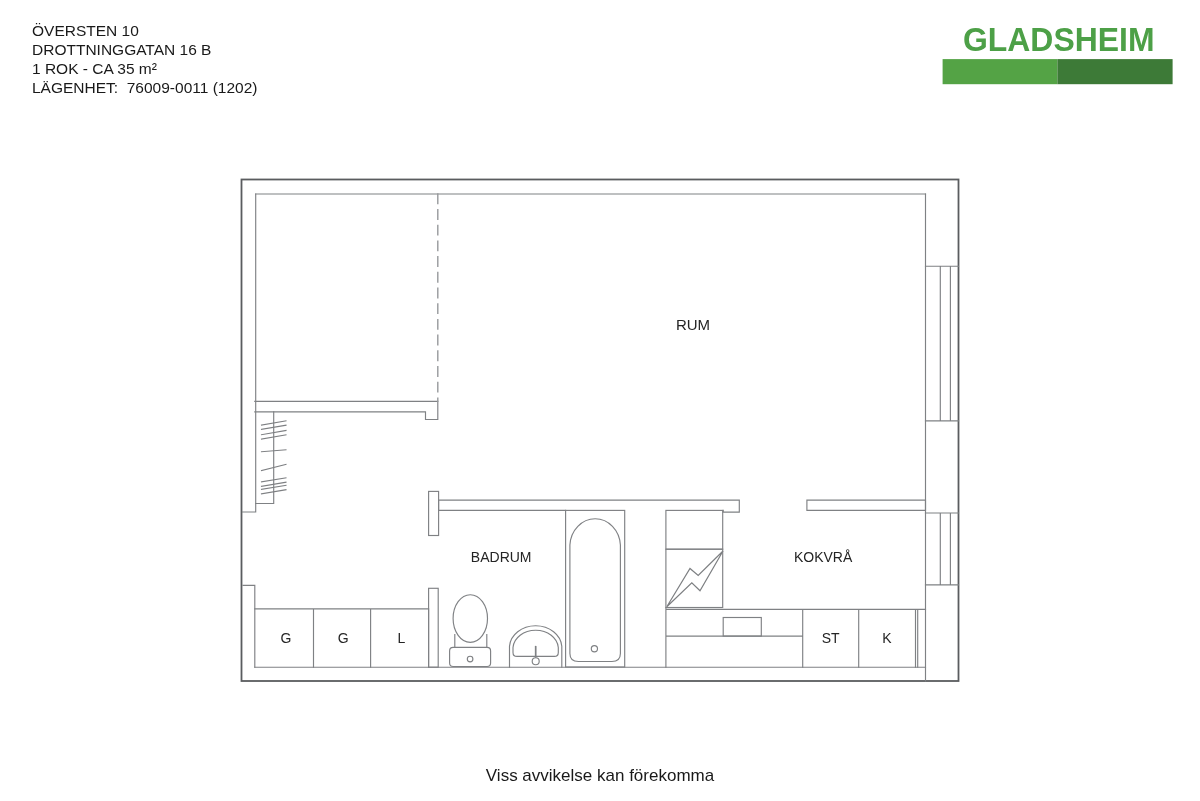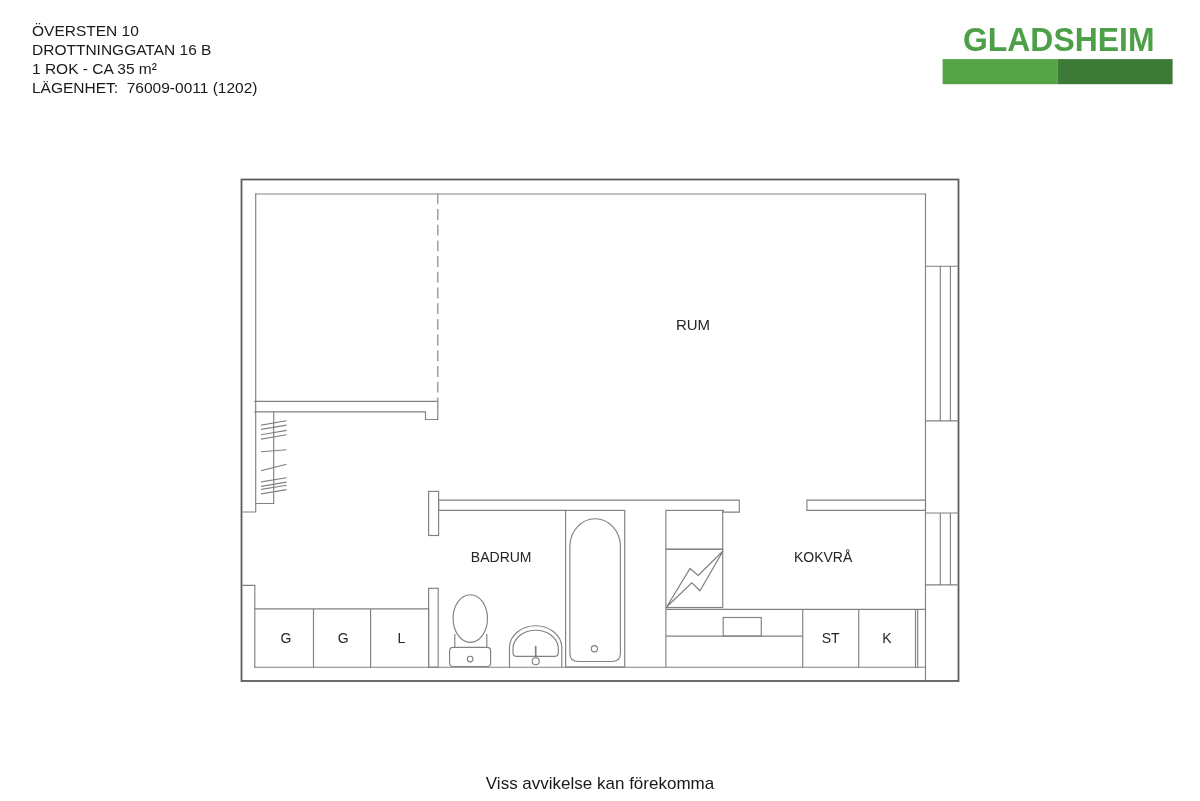--- a/index.html
+++ b/index.html
@@ -1,18 +1,18 @@
 <!DOCTYPE html>
 <html><head>
 <meta charset="utf-8">
 <style>
   html,body{margin:0;padding:0;background:#ffffff;width:1200px;height:801px;overflow:hidden;}
   body{font-family:"Liberation Sans",sans-serif;position:relative;filter:blur(0px) grayscale(0.01);}
   .hdr{position:absolute;left:8px;top:21px;font-size:15.5px;line-height:19px;color:rgba(22,22,22,0.99);margin-left:24px;}
-  .foot{position:absolute;left:0;top:766px;width:1200px;text-align:center;font-size:17px;color:rgba(22,22,22,0.99);margin-top:8px;}
+  .foot{position:absolute;left:0;top:766px;width:1200px;text-align:center;font-size:17px;color:rgba(22,22,22,0.99);}
 </style>
 </head>
 <body>
 
 <div class="hdr">ÖVERSTEN 10<br>DROTTNINGGATAN 16 B<br>1 ROK - CA 35 m²<br>LÄGENHET:&nbsp; 76009-0011 (1202)</div>
 
 <svg width="1200" height="801" viewBox="0 0 1200 801" style="position:absolute;left:0;top:0;">
 
   <text x="963" y="50.6" font-family="Liberation Sans,sans-serif" font-weight="bold" font-size="33" fill="rgba(74,159,68,0.99)" textLength="191.5" lengthAdjust="spacingAndGlyphs">GLADSHEIM</text>
 

